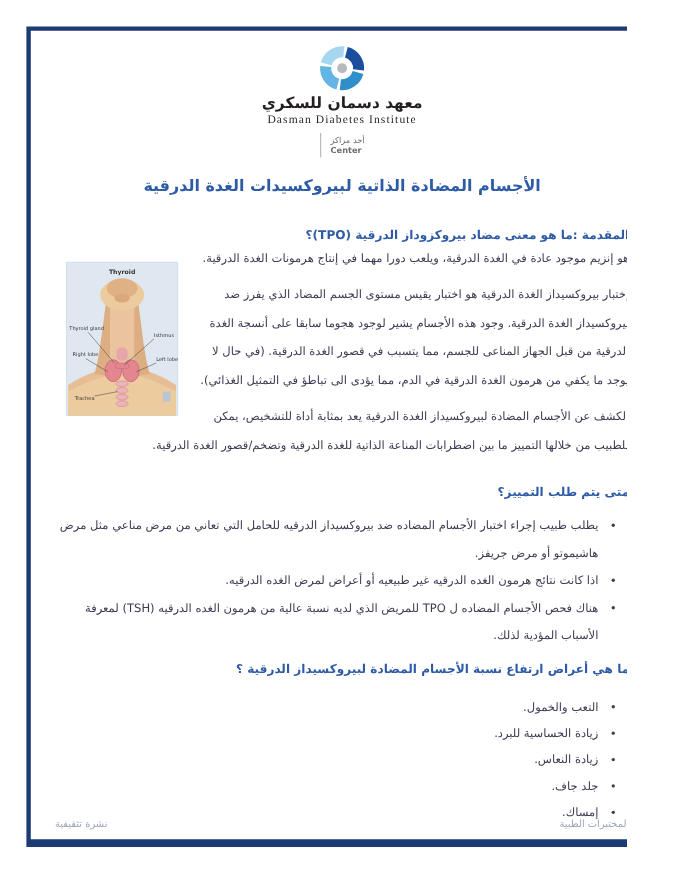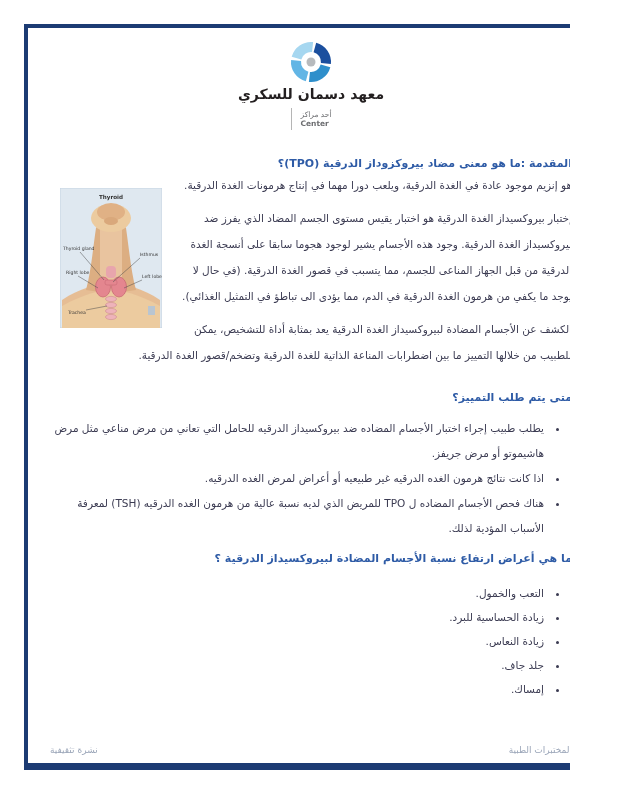--- a/index.html
+++ b/index.html
@@ -67,30 +67,32 @@
       <svg class="swirl" width="48" height="48" viewBox="0 0 48 48">
         <g fill="none" stroke-width="10">
           <circle cx="24" cy="24" r="15" stroke="#1b4f9e" stroke-dasharray="21 73.2" transform="rotate(-75 24 24)"></circle>
           <circle cx="24" cy="24" r="15" stroke="#2f8fcb" stroke-dasharray="21 73.2" transform="rotate(15 24 24)"></circle>
           <circle cx="24" cy="24" r="15" stroke="#62b5e5" stroke-dasharray="21 73.2" transform="rotate(105 24 24)"></circle>
           <circle cx="24" cy="24" r="15" stroke="#a6d7f0" stroke-dasharray="21 73.2" transform="rotate(195 24 24)"></circle>
         </g>
         <circle cx="24" cy="24" r="4.5" fill="#b7babd"></circle>
       </svg>
       <div class="inst-ar">معهد دسمان للسكري</div>
+      <div class="inst-en">Dasman Diabetes Institute</div>
 
       <div class="kfas-row">
         <div class="kfas-divider"></div>
         <div class="center-box">
           <span class="center-ar">أحد مراكز</span>
           <span class="center-en">Center</span>
         </div>
       </div>
     </div>
 
+    <div class="doc-title">الأجسام المضادة الذاتية لبيروكسيدات الغدة الدرقية</div>
 
     <div class="sect-heading h-intro">المقدمة :ما هو معنى مضاد بيروكزوداز الدرقية (TPO)؟</div>
 
     <div class="body-flow">
 
       <div class="fig">
         <svg width="102" height="140" viewBox="0 0 102 140">
           <rect x="0" y="0" width="102" height="140" fill="#dfe8f0"></rect>
           <rect x="0" y="0" width="102" height="140" fill="none" stroke="#c6d4e2" stroke-width="1"></rect>
 

